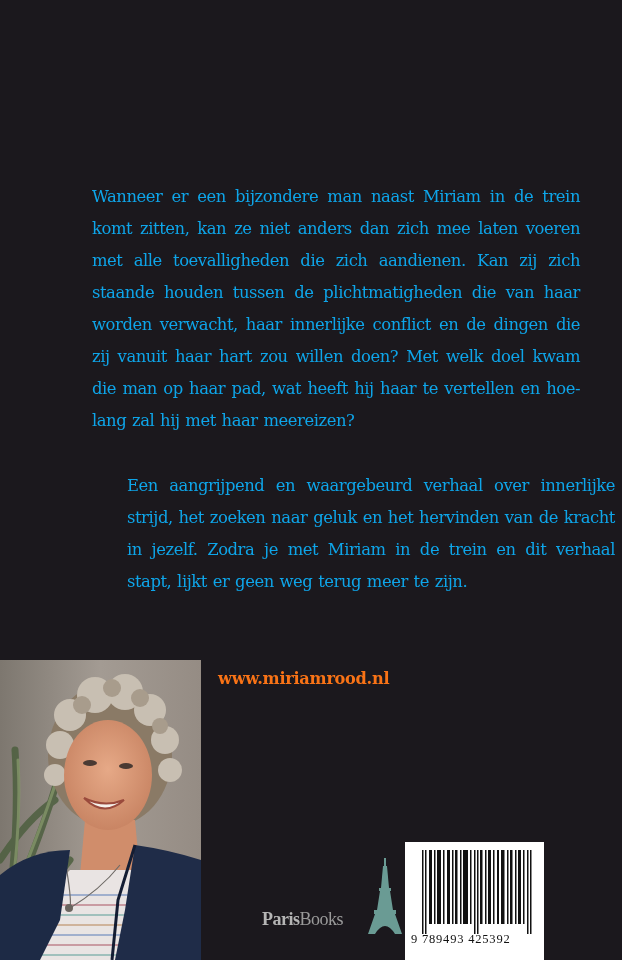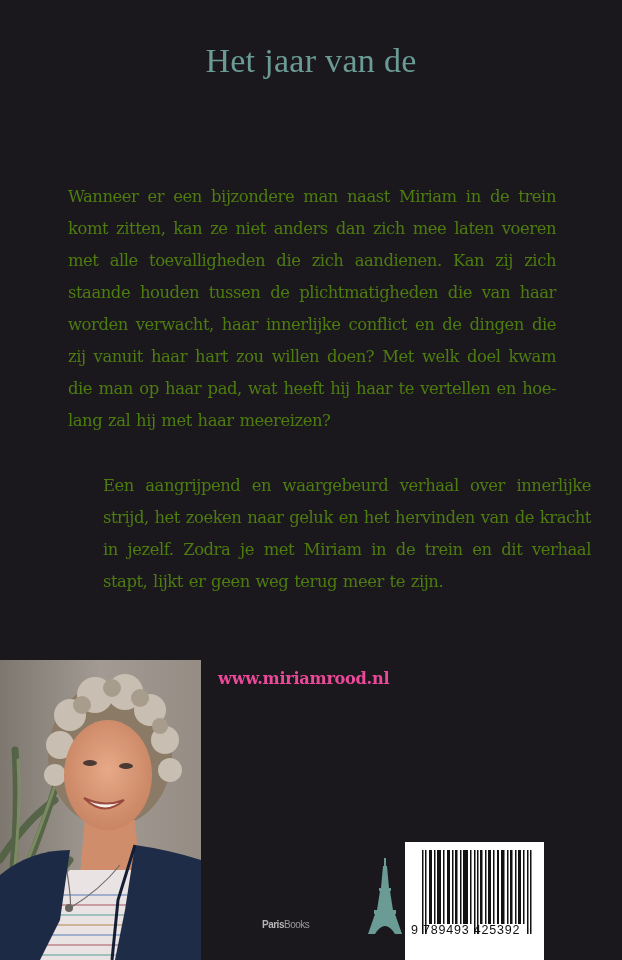--- a/index.html
+++ b/index.html
@@ -12,76 +12,75 @@
   .title {
     position: absolute; left: 0; width: 622px; top: 44px;
     text-align: center; color: #6a9b94;
     font-family: "Liberation Serif", serif;
     line-height: 1;
   }
   .title .l1 { font-size: 34px; display: block; letter-spacing: 0.3px; }
   .title .l2 { font-size: 42px; display: block; margin-top: 2px; letter-spacing: 0.5px; }
 
   .blurb {
-    position: absolute; left: 68px; width: 488px;
-    color: #4d7c0f; font-size: 16.4px; line-height: 32px;
+    position: absolute; left: 92px; width: 488px;
+    color: #0ea5e9; font-size: 16.4px; line-height: 32px;
     text-align: justify; text-align-last: left;
     font-family: "DejaVu Serif", serif;
     letter-spacing: -0.45px; word-spacing: 1px;
   }
   .blurb p { margin: 0; }
   .p1 { top: 181px; }
   .p2 { top: 470px; margin-left: 35px; }
 
   .bio {
     position: absolute; left: 218px; top: 662px; width: 354px;
     color: #e5cf94; font-size: 16.2px; line-height: 30px;
     font-family: "DejaVu Serif", serif;
     text-align: justify; text-align-last: left;
     letter-spacing: -0.5px;
   }
   .bio p { margin: 0; }
   .bio em { font-style: italic; }
-  .bio .url { font-weight: bold; color: #ec4899; letter-spacing: -0.3px; margin-top: 2px; display: block; }
+  .bio .url { font-weight: bold; color: #f97316; letter-spacing: -0.3px; margin-top: 2px; display: block; }
 
   .photo {
     position: absolute; left: 0; top: 660px; width: 201px; height: 300px;
     overflow: hidden;
     background: linear-gradient(180deg, #8f8881 0%, #a49c95 40%, #958d86 100%);
   }
   .photo svg { display: block; }
 
   .publisher {
     position: absolute; left: 262px; top: 858px; width: 140px; height: 80px;
   }
   .publisher .logo-text {
     position: absolute; left: 0; bottom: 8px;
-    font-family: Liberation Sans, sans-serif; font-size: 10px; color: #9a9a9a;
+    font-family: Liberation Serif, serif; font-size: 18px; color: #9a9a9a;
     letter-spacing: -0.5px;
     text-align: center;
   }
   .publisher .logo-text b { color: #b5b5b5; font-weight: bold; }
   .publisher .tower { position: absolute; left: 106px; top: 0; }
 
   .barcode {
     position: absolute; left: 405px; top: 842px; width: 139px; height: 118px;
     background: #ffffff;
   }
   .barcode .bars { position: absolute; left: 17px; top: 8px; }
   .barcode .digits {
-    position: absolute; left: 6px; top: 81px;
-    font-family: Liberation Sans, sans-serif; font-size: 12.5px; color: #111;
+    position: absolute; left: 6px; top: 90px;
+    font-family: Liberation Serif, serif; font-size: 12.5px; color: #111;
     letter-spacing: 0.8px; white-space: pre;
   }
 </style>
 </head>
 <body>
 
 <div class="title">
-  <span class="l1">Het jaar van de</span>
 </div>
 
 <div class="blurb p1">
   <p>Wanneer er een bijzondere man naast Miriam in de trein komt zitten, kan ze niet anders dan zich mee laten voeren met alle toevalligheden die zich aandienen. Kan zij zich staande houden tussen de plichtmatigheden die van haar worden verwacht, haar innerlijke conflict en de dingen die zij vanuit haar hart zou willen doen? Met welk doel kwam die man op haar pad, wat heeft hij haar te vertellen en hoe-lang zal hij met haar meereizen?</p>
 </div>
 <div class="blurb p2">
   <p>Een aangrijpend en waargebeurd verhaal over innerlijke strijd, het zoeken naar geluk en het hervinden van de kracht in jezelf. Zodra je met Miriam in de trein en dit verhaal stapt, lijkt er geen weg terug meer te zijn.</p>
 </div>
 
 <div class="photo">

